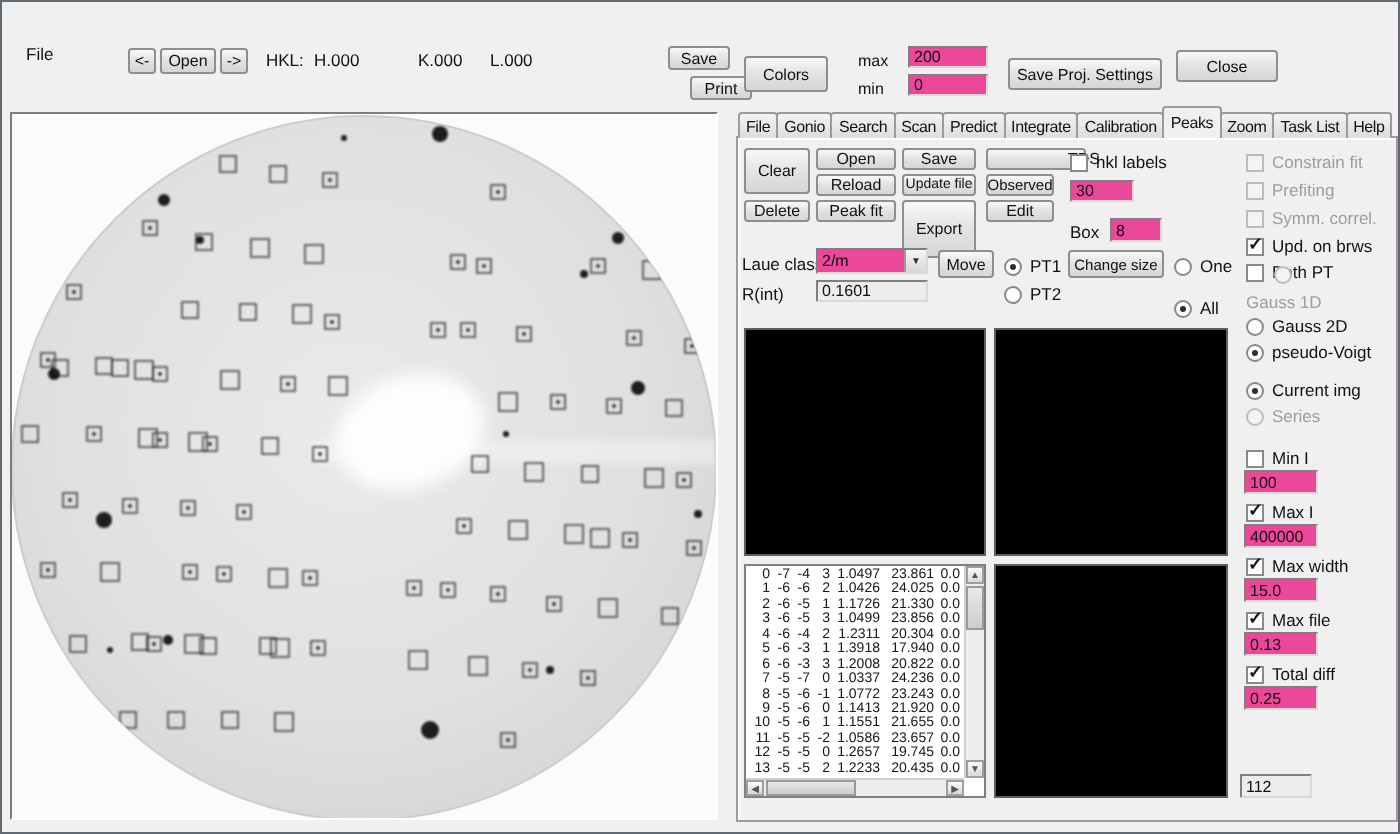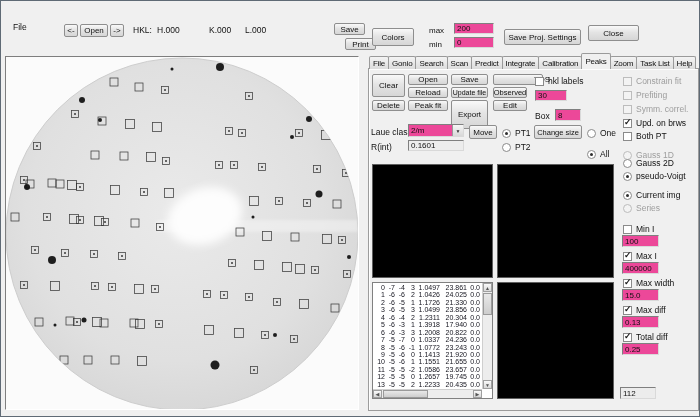--- a/index.html
+++ b/index.html
@@ -494,21 +494,21 @@
         <span>Symm. correl.</span>
       </div>
       <div class="opt checkbox checked" style="left: 622px; top: 117px; z-index: 2;">
         <span class="mark"></span>
         <span>Upd. on brws</span>
       </div>
       <div class="opt checkbox" style="left: 622px; top: 130px; z-index: 2;">
         <span class="mark"></span>
         <span>Both PT</span>
       </div>
-      <div class="opt radio disabled" style="left: 622px; top: 149px; z-index: 2;">
+      <div class="opt radio disabled" style="left: 622px; top: 132px; z-index: 2; flex-direction: column;">
         <span class="mark"></span>
         <span>Gauss 1D</span>
       </div>
       <div class="opt radio" style="left: 622px; top: 157px; z-index: 2;">
         <span class="mark"></span>
         <span>Gauss 2D</span>
       </div>
       <div class="opt radio checked" style="left: 622px; top: 170px; z-index: 2;">
         <span class="mark"></span>
         <span>pseudo-Voigt</span>
@@ -531,21 +531,21 @@
         <span>Max I</span>
       </div>
       <div class="field tfield" style="left: 621px; top: 261px; z-index: 2;">400000</div>
       <div class="opt checkbox checked" style="left: 622px; top: 277px; z-index: 2;">
         <span class="mark"></span>
         <span>Max width</span>
       </div>
       <div class="field tfield" style="left: 621px; top: 288px; z-index: 2;">15.0</div>
       <div class="opt checkbox checked" style="left: 622px; top: 304px; z-index: 2;">
         <span class="mark"></span>
-        <span>Max diff</span>
+        <span>Max file</span>
       </div>
       <div class="field tfield" style="left: 621px; top: 315px; z-index: 2;">0.13</div>
       <div class="opt checkbox checked" style="left: 622px; top: 331px; z-index: 2;">
         <span class="mark"></span>
         <span>Total diff</span>
       </div>
       <div class="field tfield" style="left: 621px; top: 342px; z-index: 2;">0.25</div>
     </div>
   <div class="field ro" style="left:619px;top:386px;width:36px;height:12px;z-index:2;">112</div>
 

